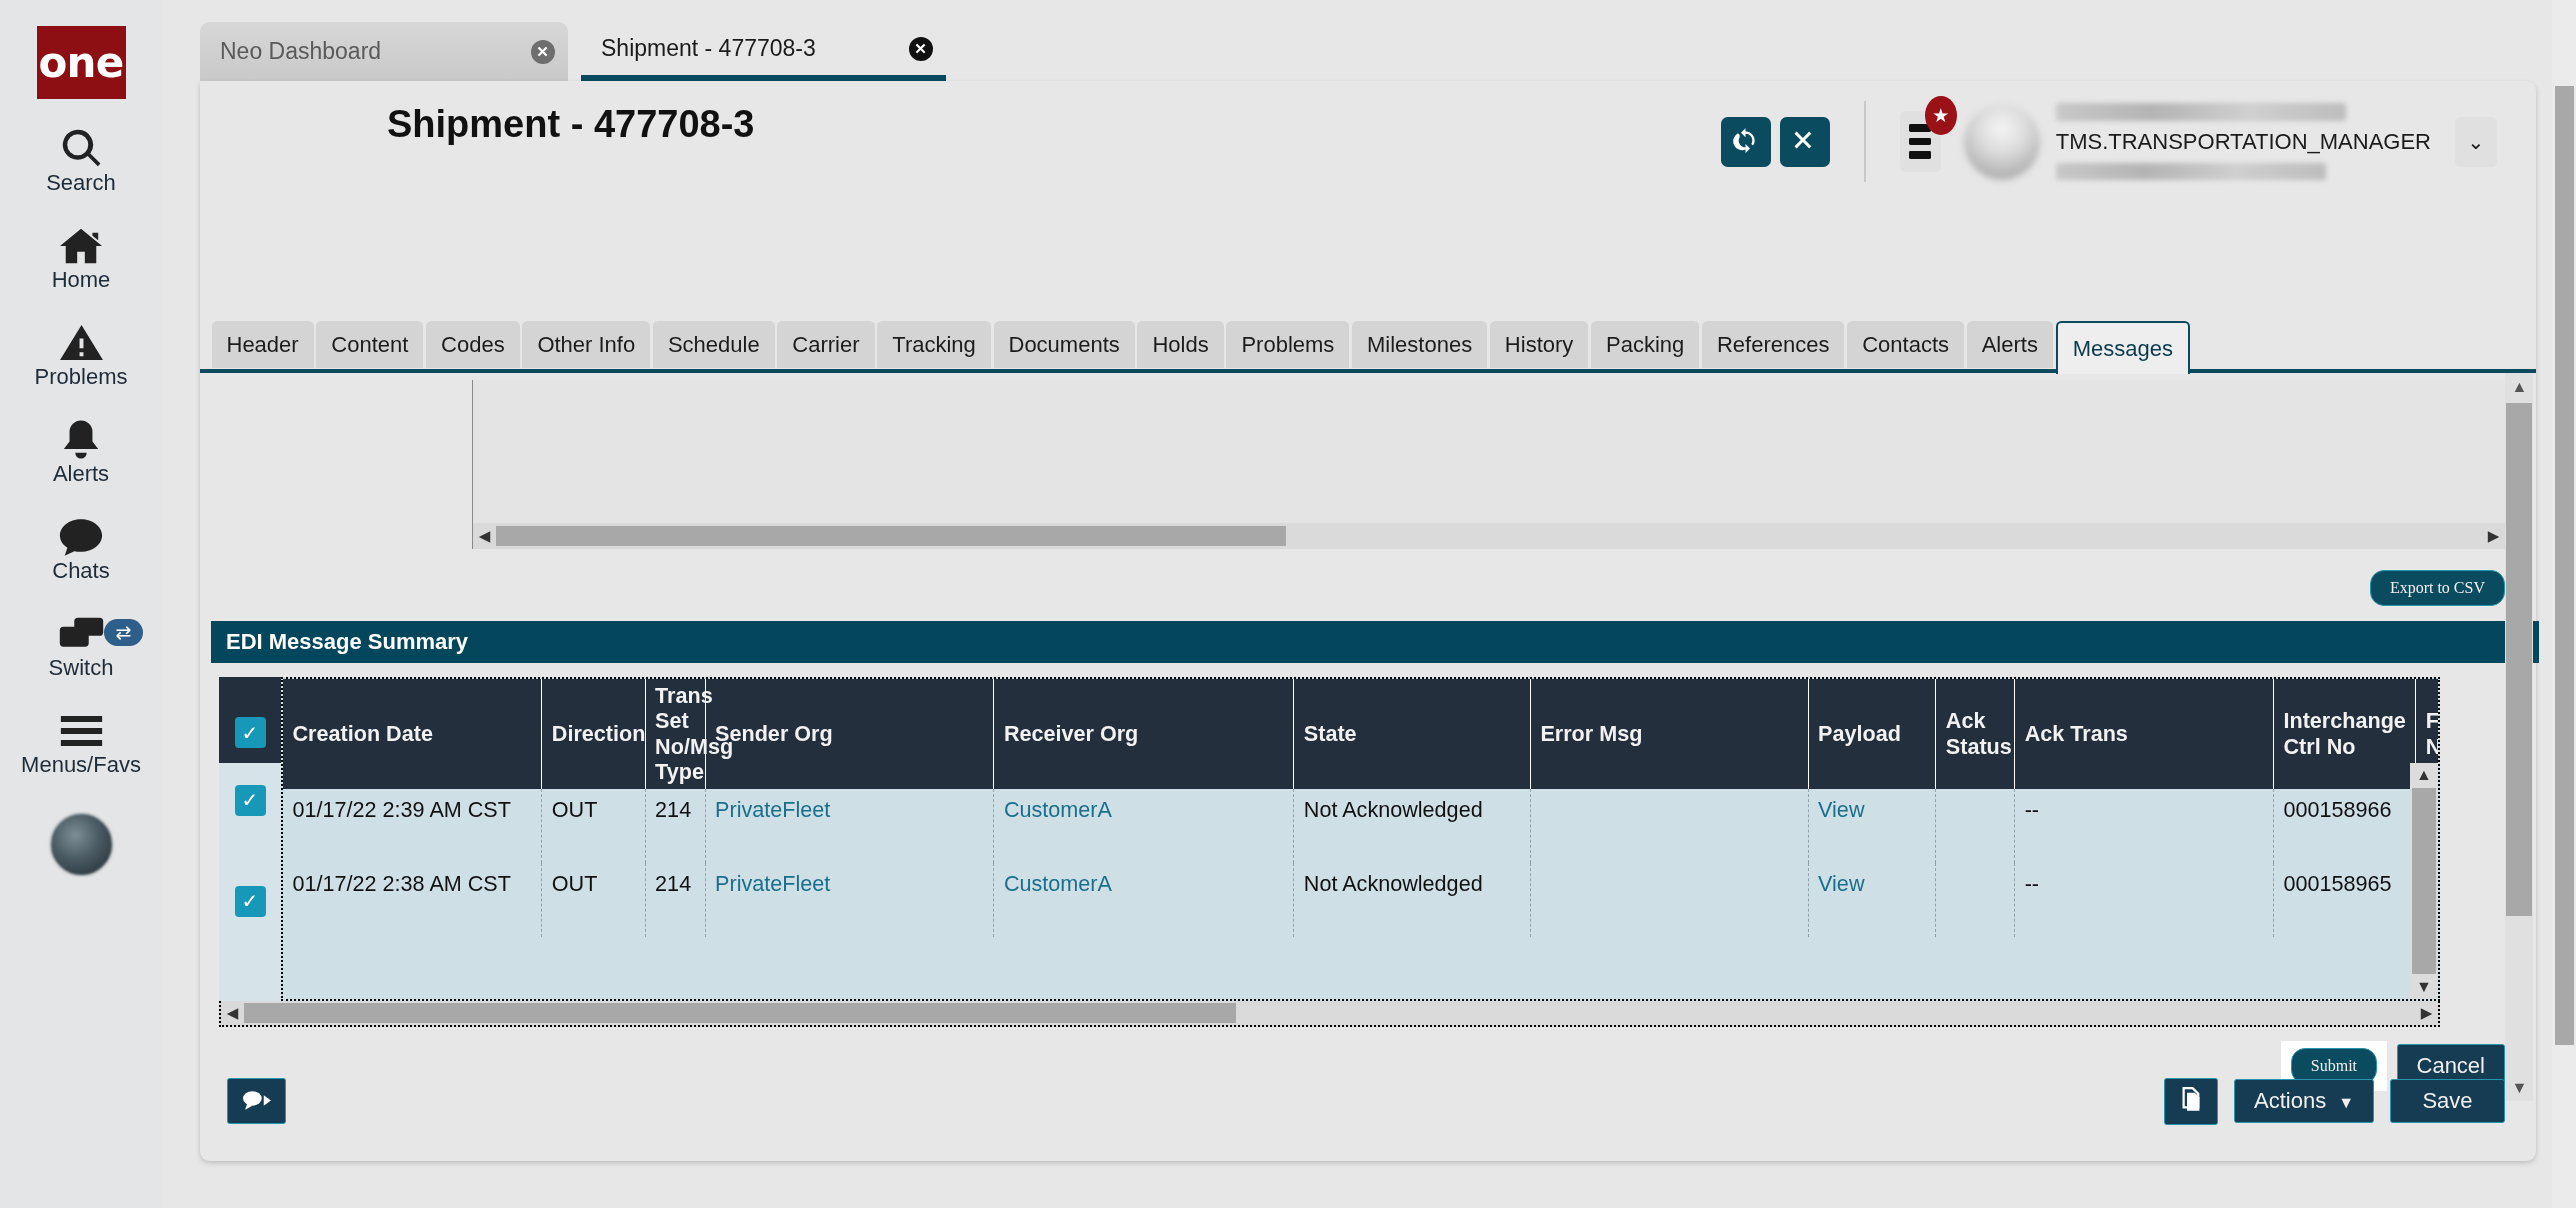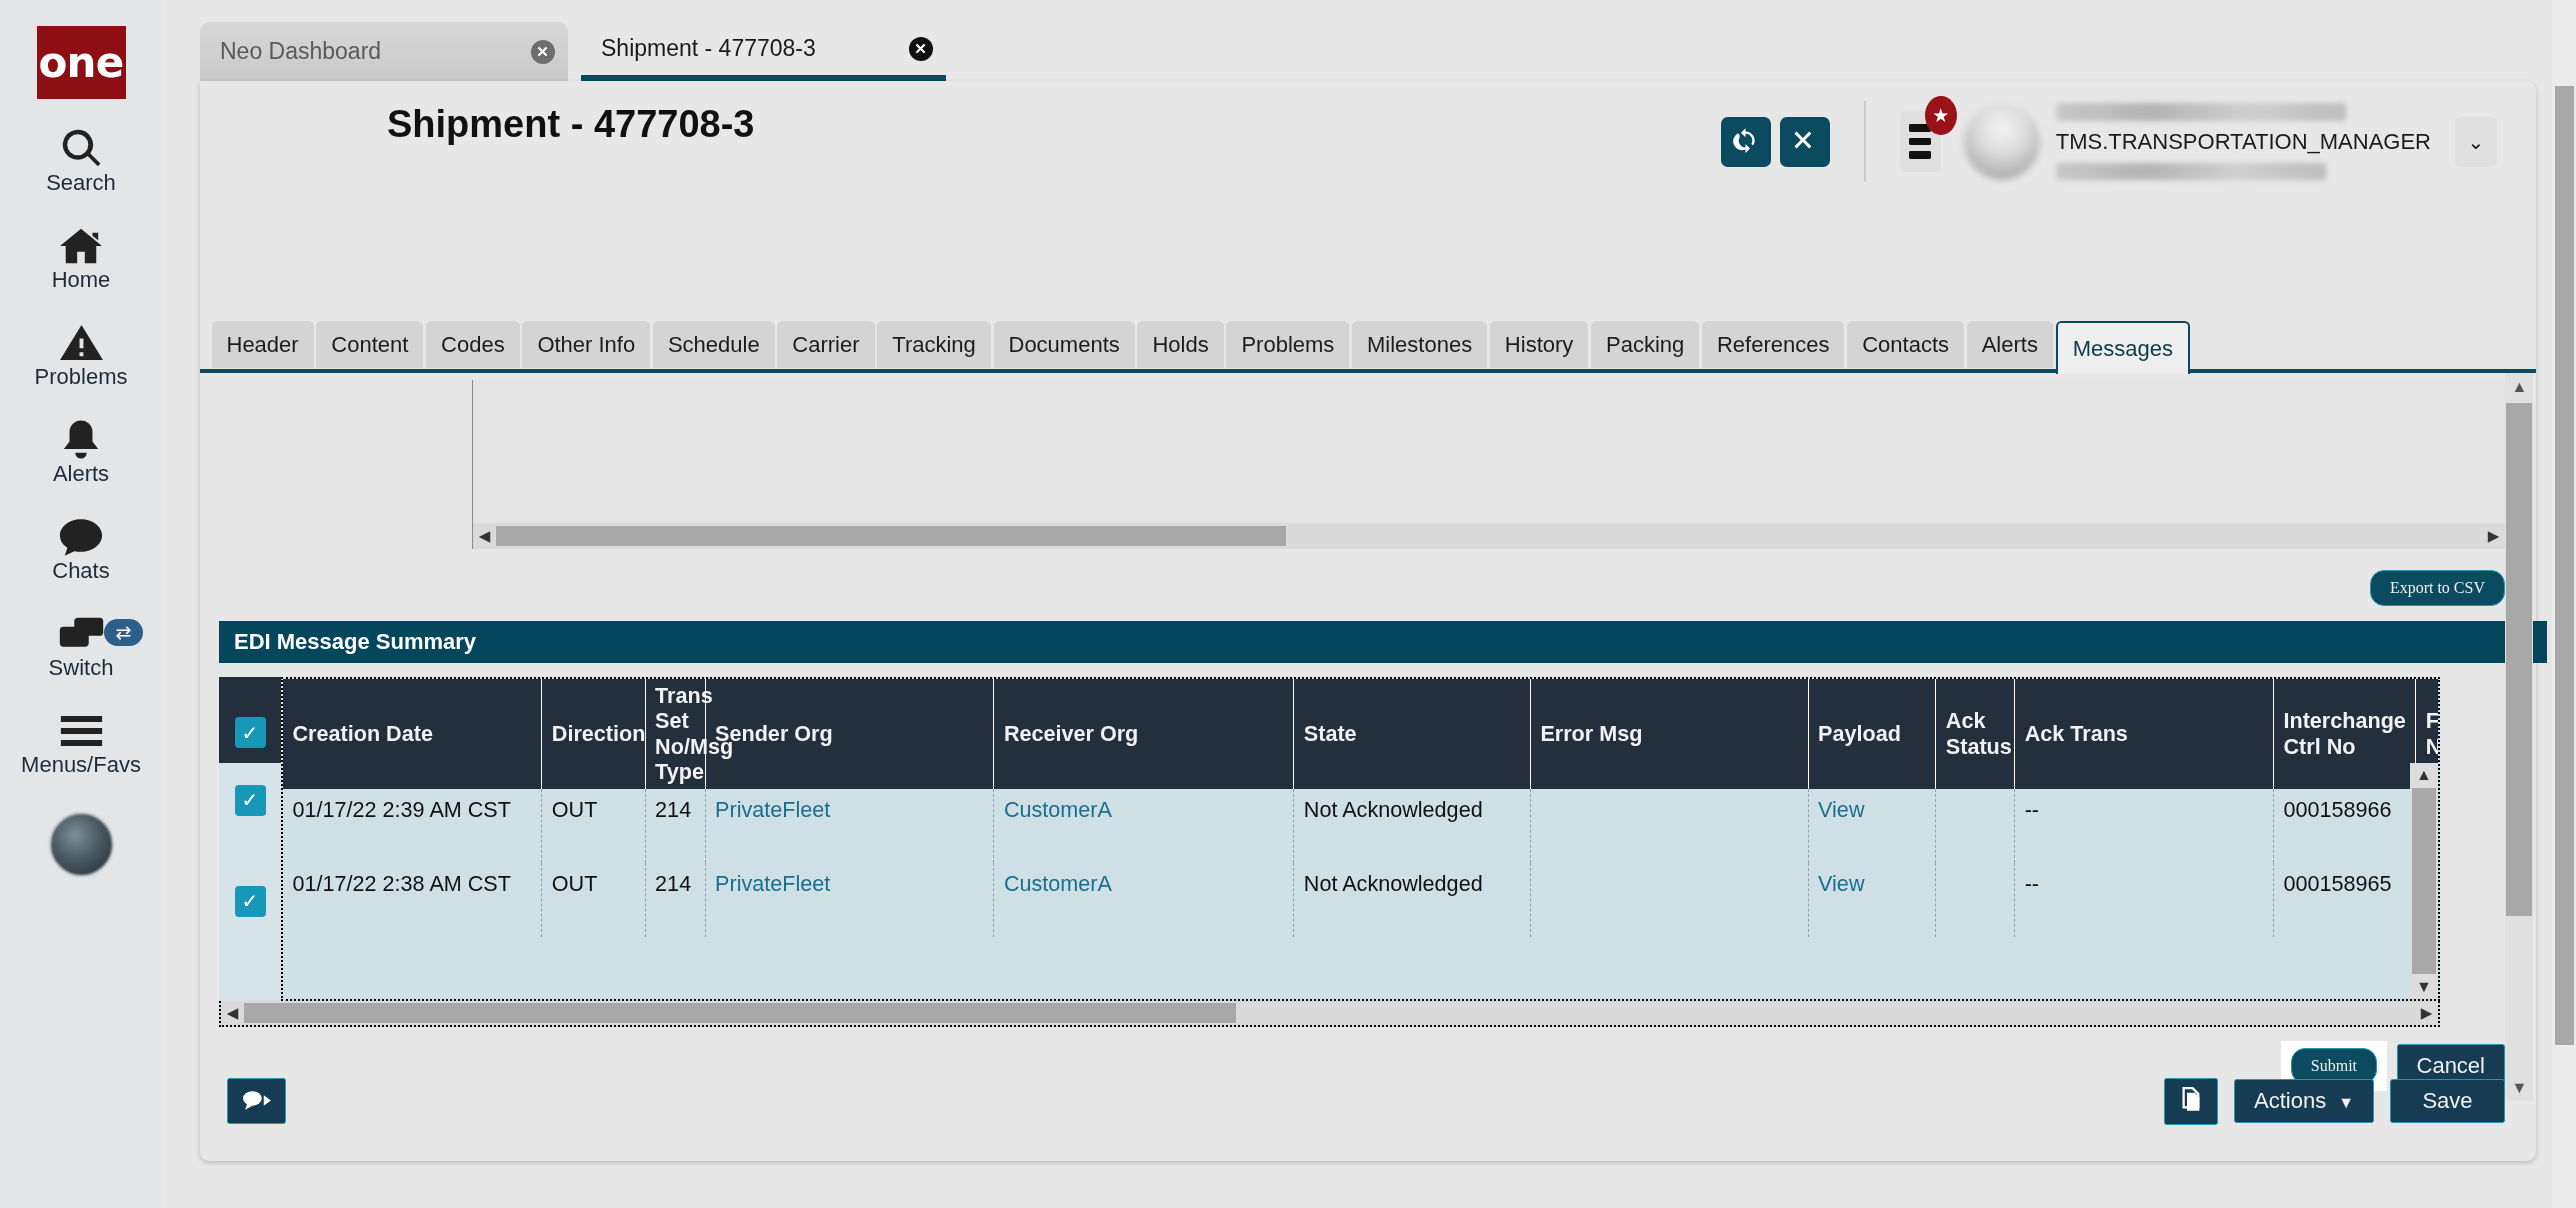--- a/index.html
+++ b/index.html
@@ -204,21 +204,21 @@
     font-family: Liberation Serif, serif;
   }
   .dark-btn {
     background: #153c52; color: #f0f0f0;
     border: 1.4px solid #2596ae; border-radius: 2.7px;
     font-size: 22px; padding: 8px 19px; cursor: pointer;
     font-family: "Liberation Sans", sans-serif;
   }
 
   #section-bar {
-    position: absolute; left: 19px; top: 248px;
+    position: absolute; left: 11px; top: 248px;
     width: 2328px; height: 42px;
     background: #04465b; color: #fff;
     display: flex; align-items: center; padding-left: 15px;
     font-size: 22px; font-weight: 700;
   }
 
   
   #grid-wrap {
     position: absolute; left: 19px; top: 304px;
     width: 2221px; height: 324px;

